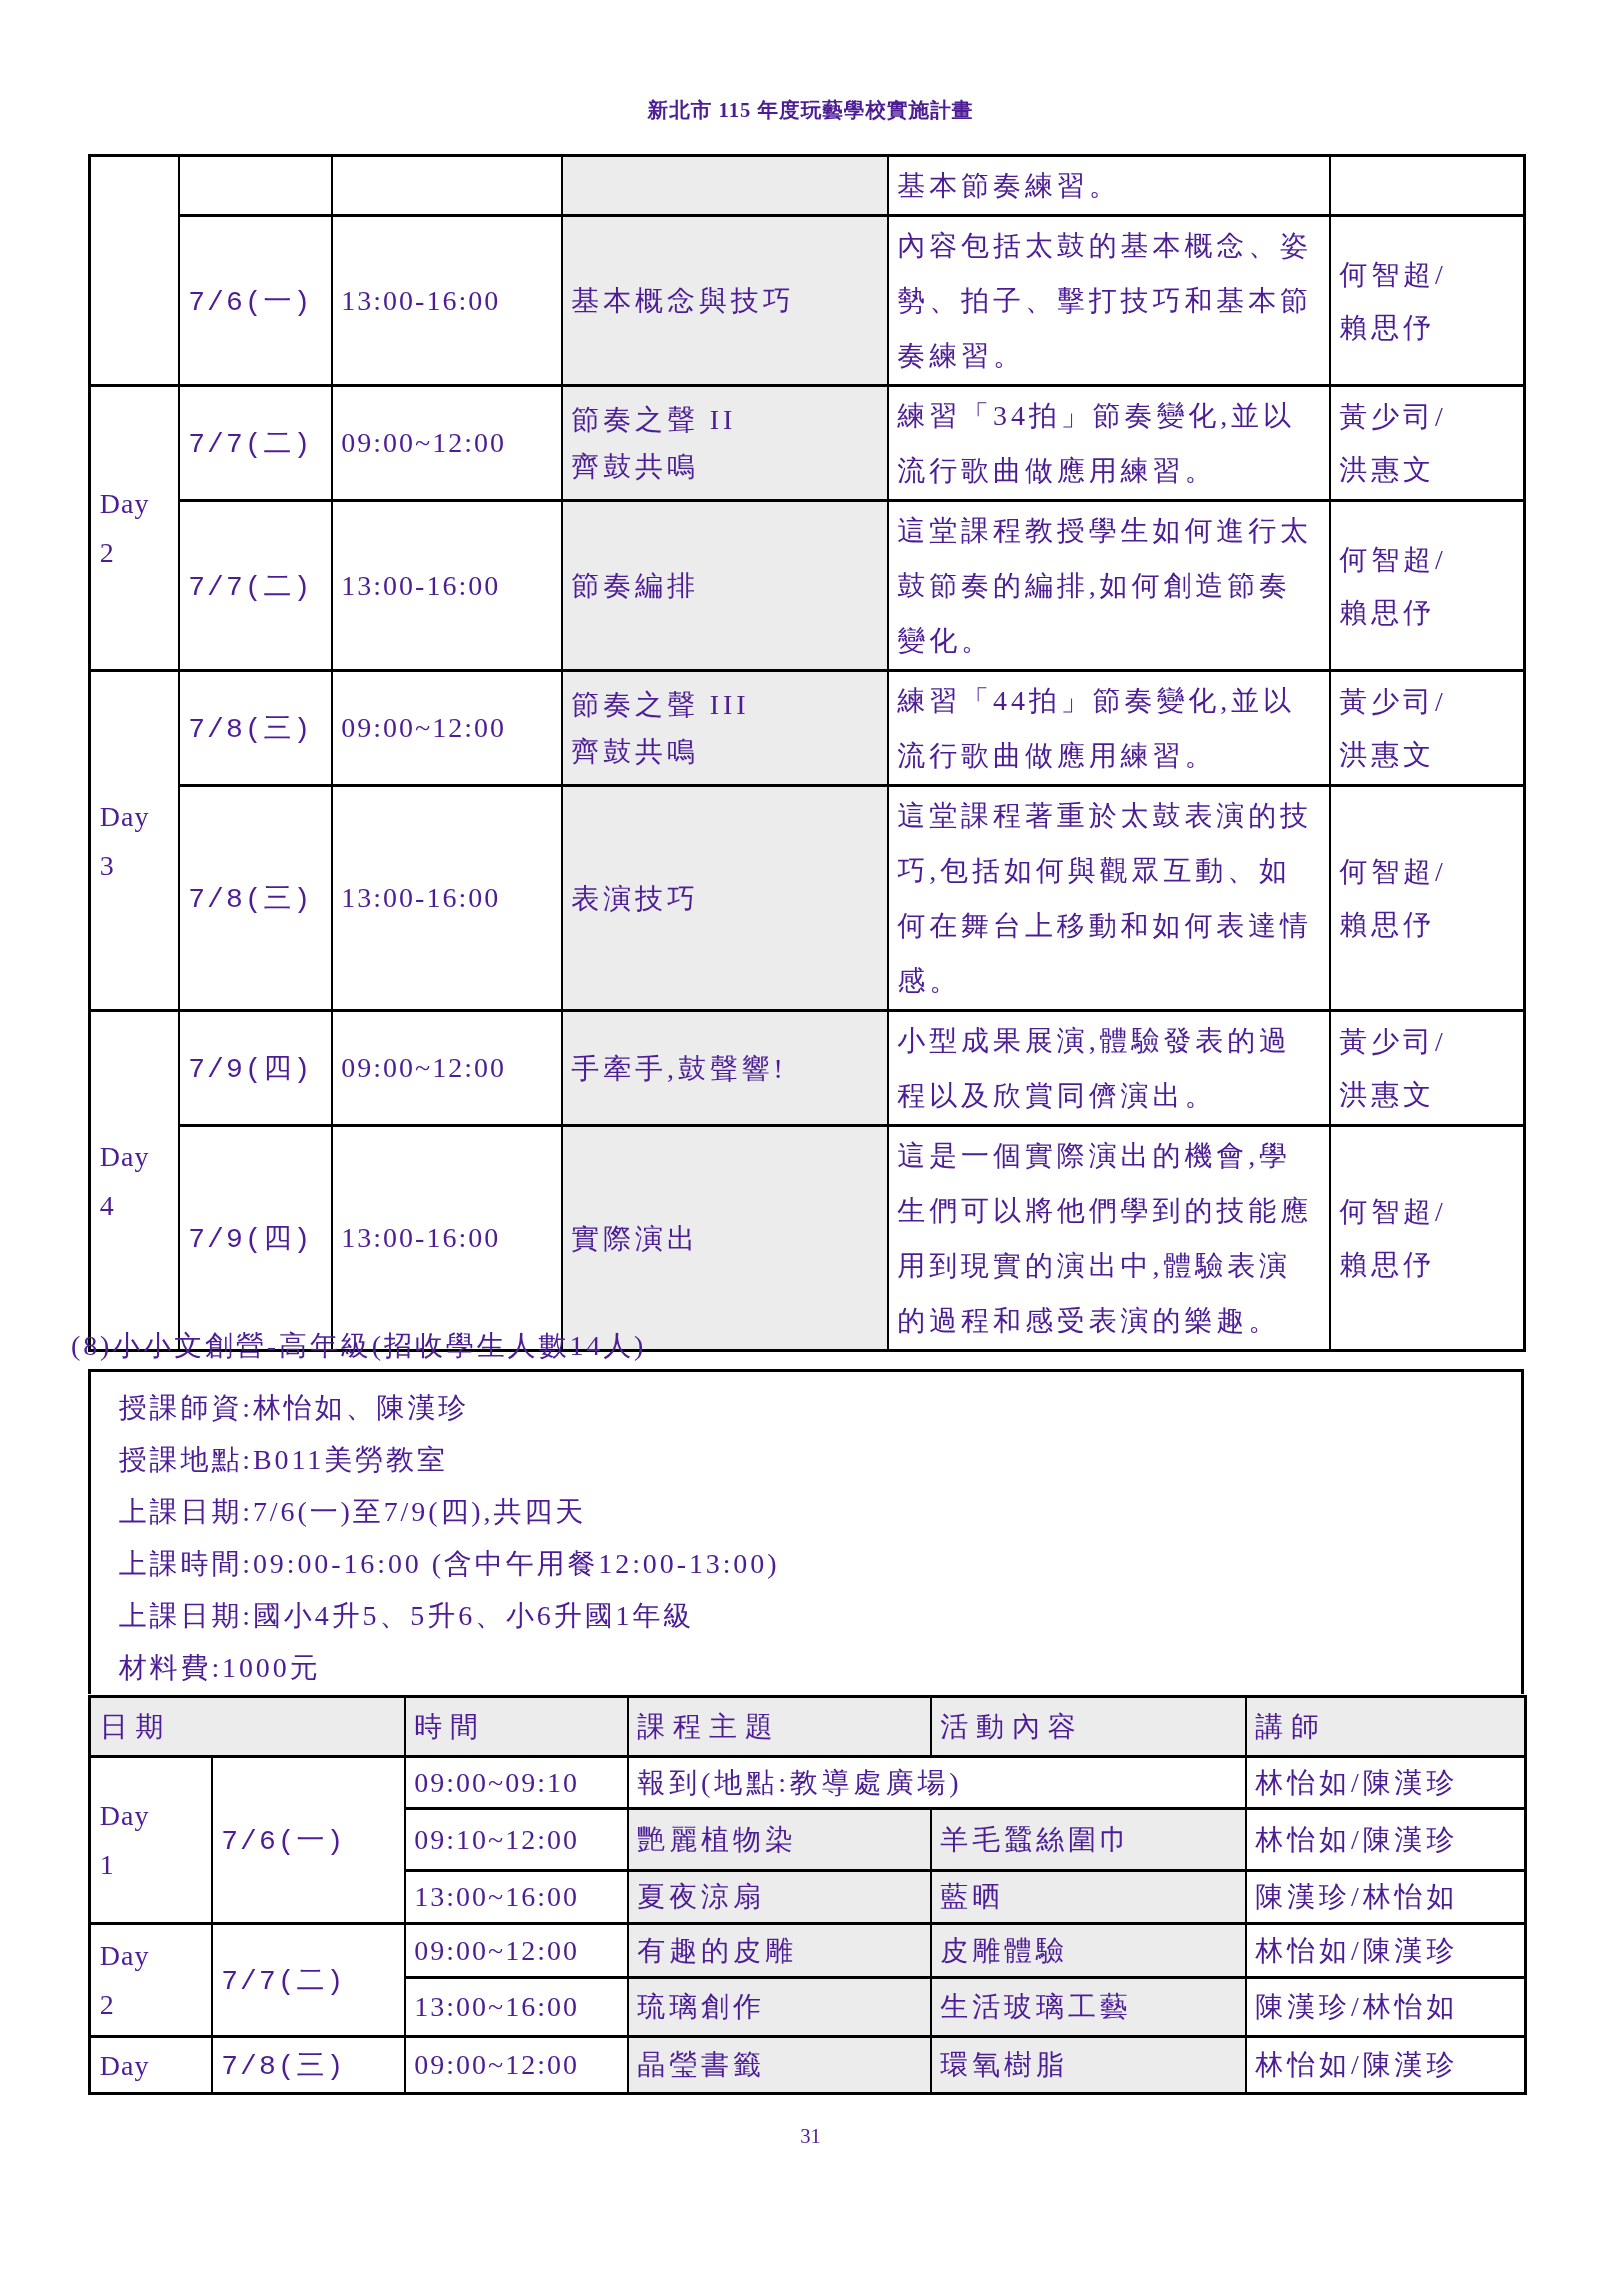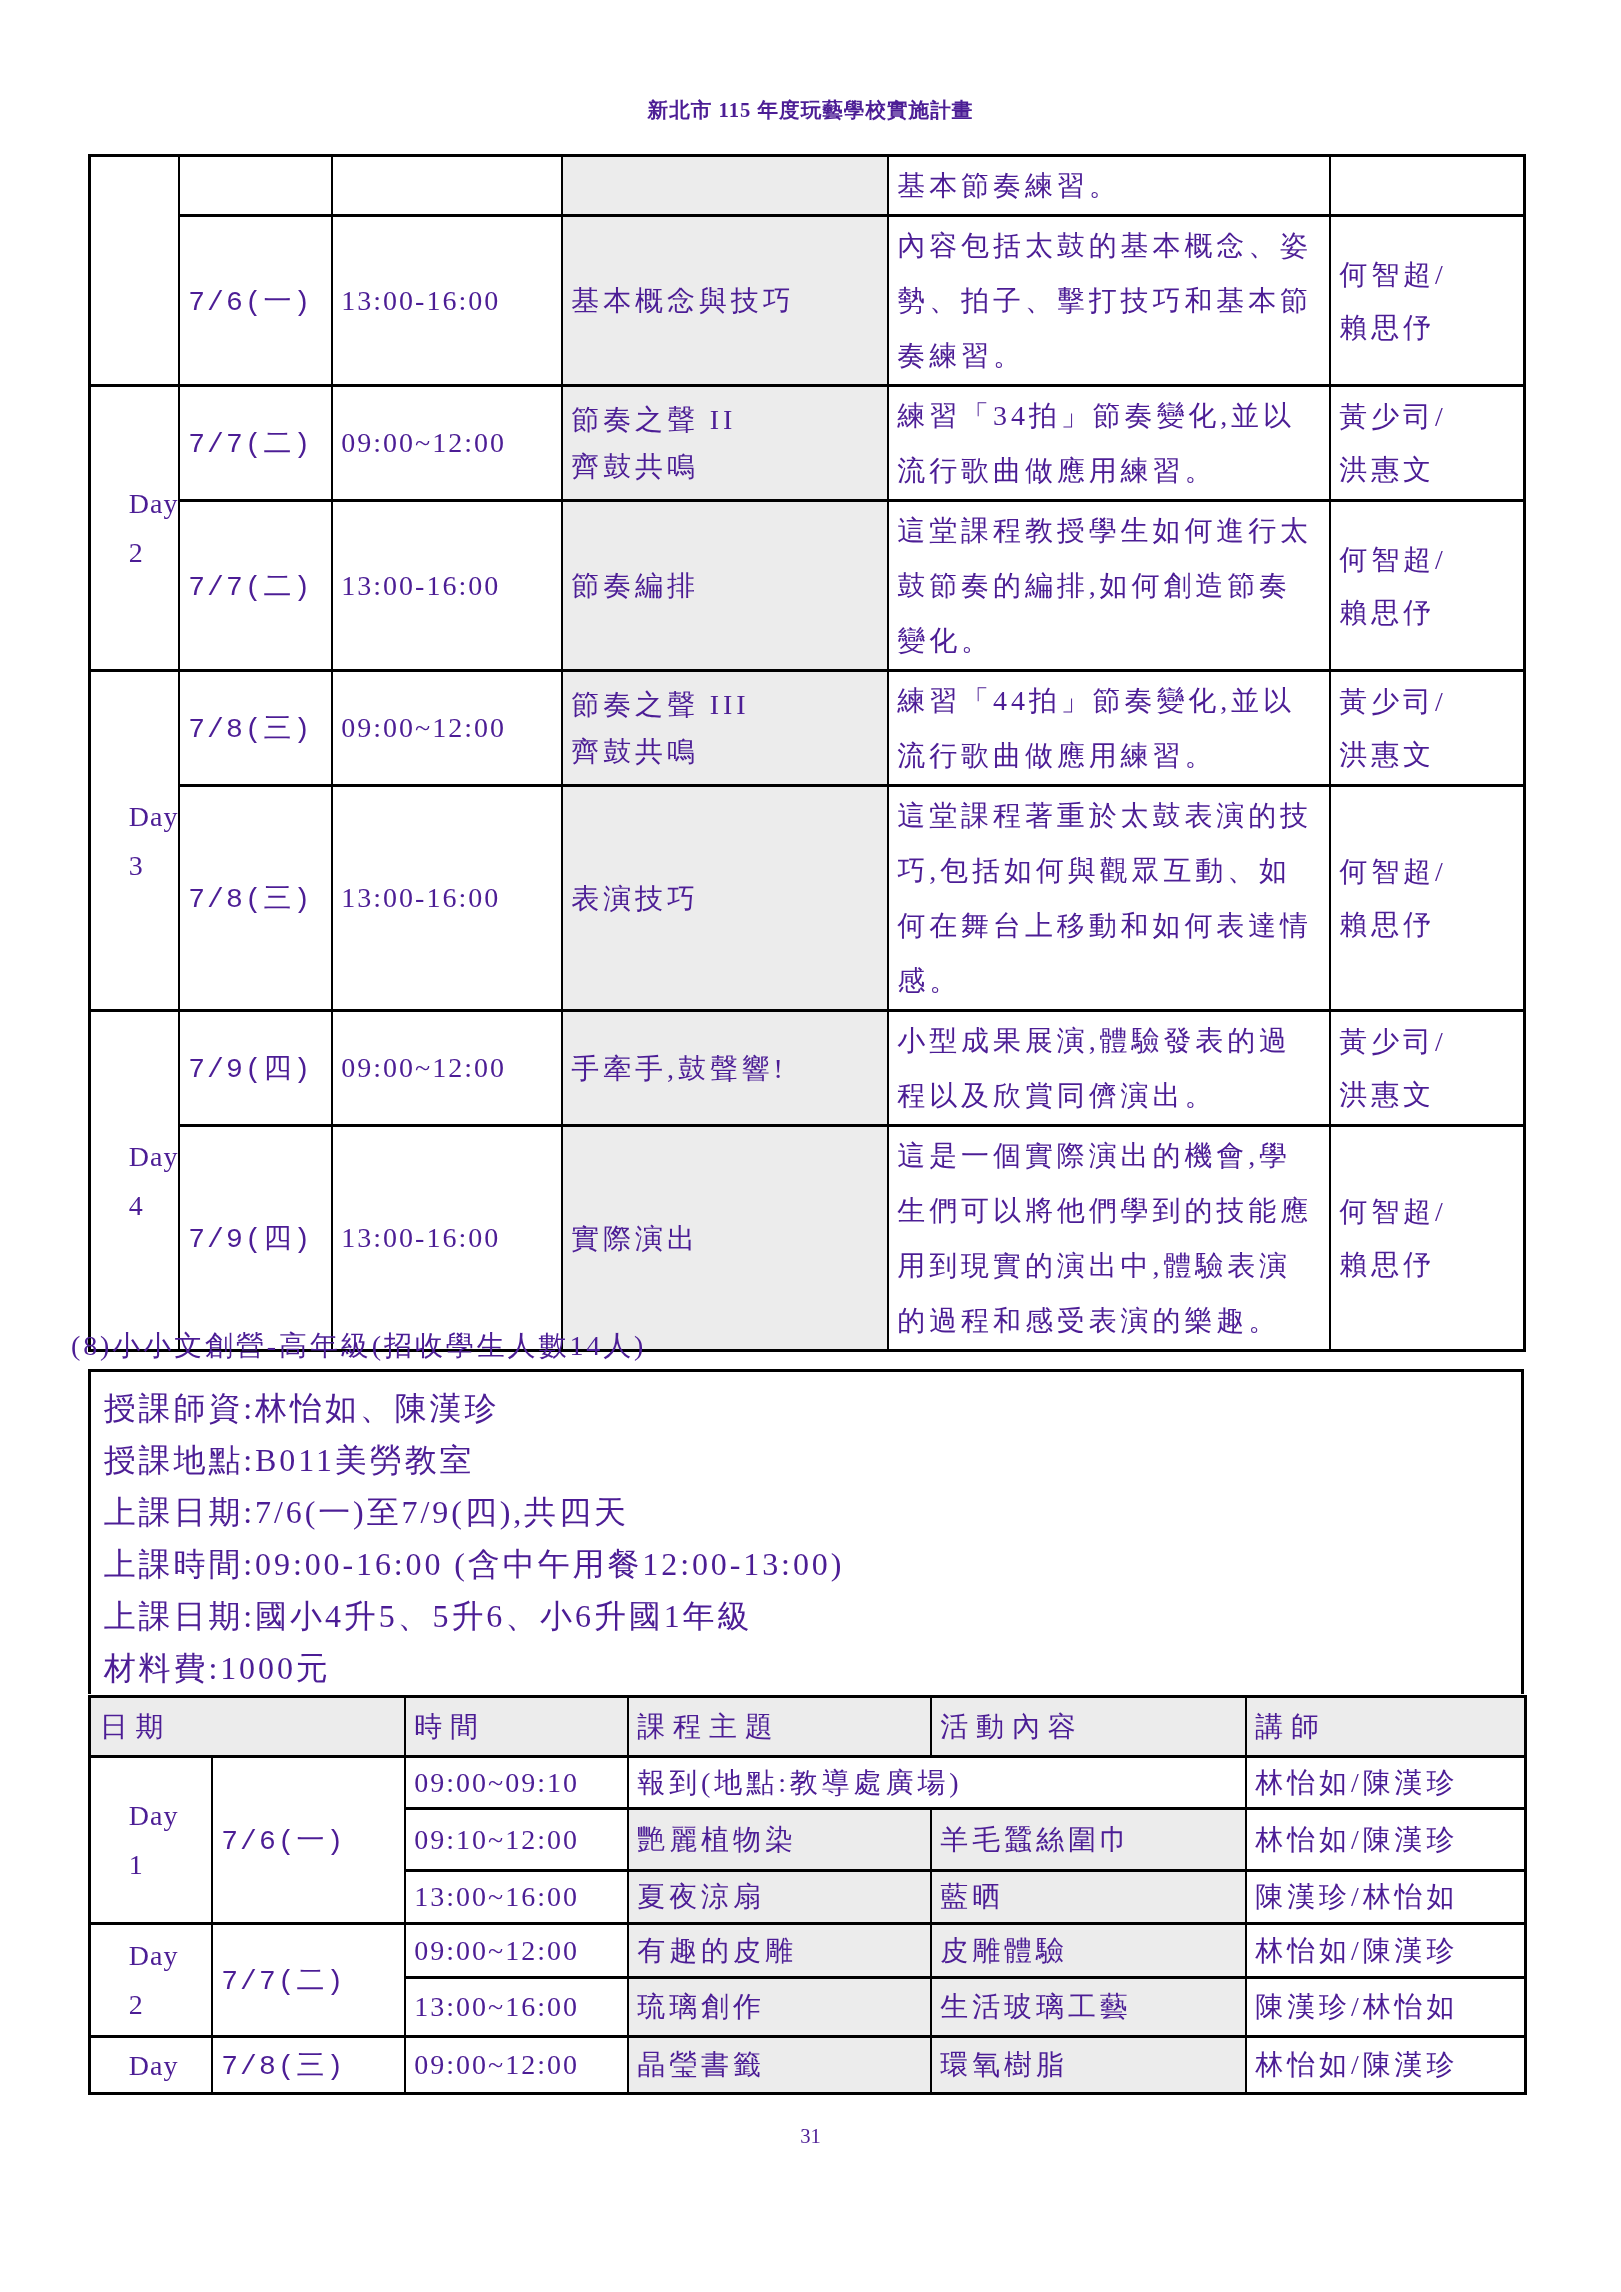--- a/index.html
+++ b/index.html
@@ -20,29 +20,29 @@
     padding:1px 5.9px 1px 8.8px; vertical-align:middle; text-align:left;
     font-size:28px; font-weight:normal; letter-spacing:3.9px; overflow:hidden;
   }
   .shaded { background:#ececec; }
   th { background:#ececec; letter-spacing:7.8px; }
   .time { letter-spacing:2px; }
   .date { letter-spacing:2px;font-family:Liberation Mono, monospace; }
   .ct { line-height:55px; }
   .topic div { line-height:47px; }
   .teacher div { line-height:53px; }
-  .day div { line-height:49px; letter-spacing:1px;margin-left:29px; }
+  .day div { line-height:49px; letter-spacing:1px; }
   .section-heading {
     position:absolute; left:71px; top:1327px; font-size:28px; letter-spacing:2.9px; line-height:37px;
   }
   .infobox {
     position:absolute; left:88px; top:1369px; width:1436px; height:325px;
     border:3.9px solid #000; border-bottom:none; padding:9.8px 0 0 12.7px;
   }
-  .il { font-size:32px; letter-spacing:2.9px; line-height:52px; white-space:nowrap; }
+  .il { font-size:28px; letter-spacing:2.9px; line-height:52px; white-space:nowrap;margin-left:15px; }
   .page-number {
     position:absolute; top:2125px; left:0; width:100%; text-align:center; font-size:20.6px;
   }
 </style>
 </head>
 <body>
 
 <div class="page">
 
   <div class="doc-title">新北市 115 年度玩藝學校實施計畫</div>

